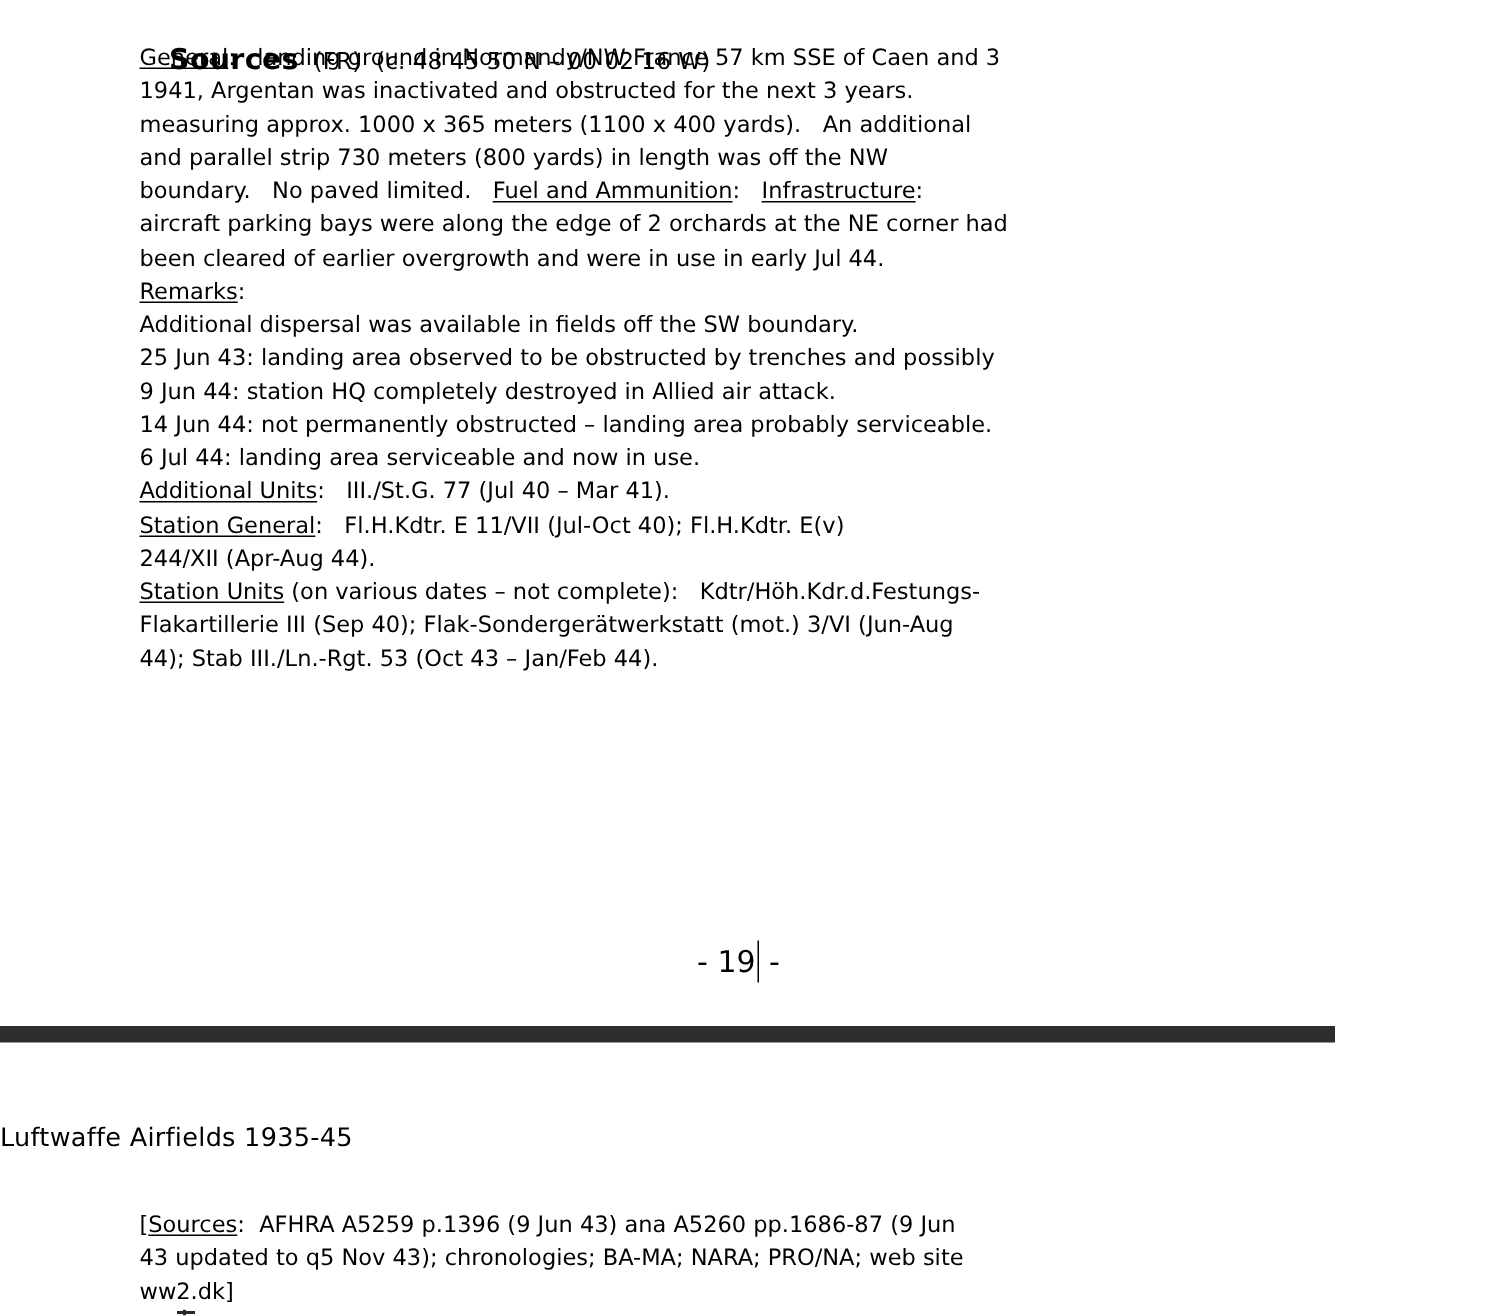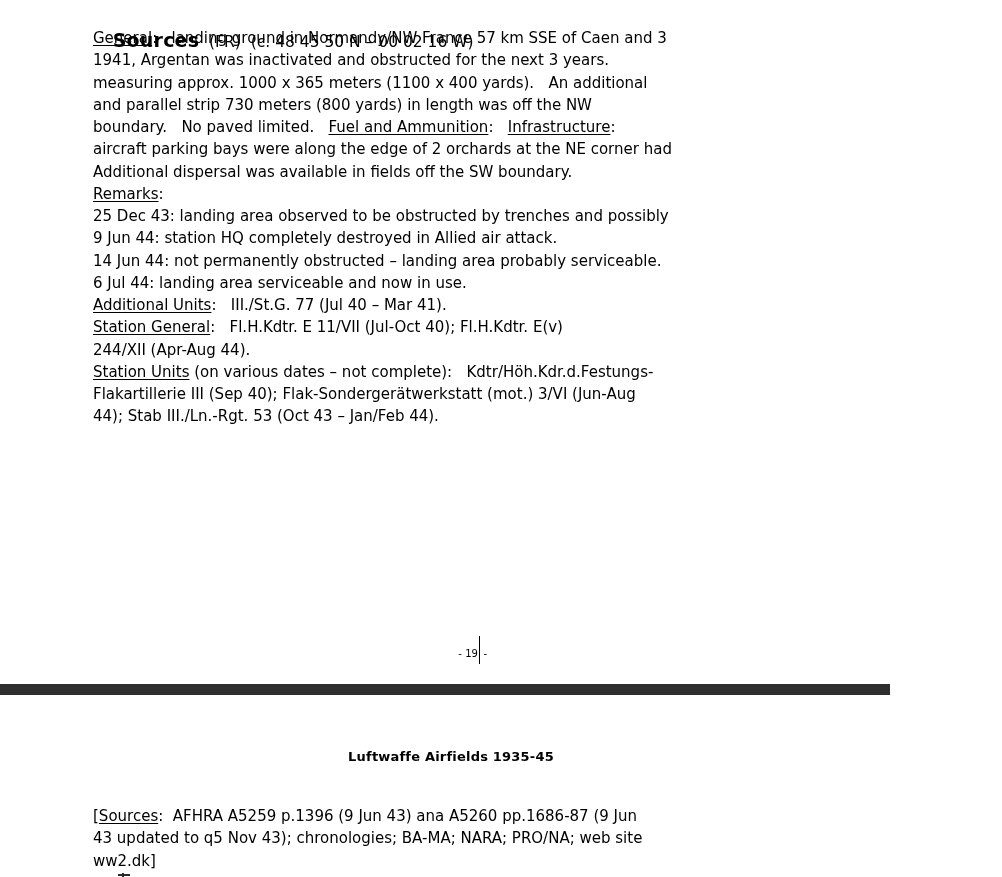--- a/index.html
+++ b/index.html
@@ -14,38 +14,38 @@
   .abs { position: absolute; }
 
   
   #doc-text { left: 93px; top: 1px; }
   .title-line { white-space: pre; height: 26px; line-height: 26px; font-size: 15.5px; }
   .title-name { font-weight: bold; font-size: 19px; letter-spacing: 0.2px; }
   .doc-line { white-space: pre; height: 22.25px; line-height: 22.25px; font-size: 15px; }
   .seg-u { text-decoration: underline; text-underline-offset: 2px; }
 
   
-  #page-number { left: 452px; top: 625px; font-size: 10px; white-space: pre; }
+  #page-number { left: 452px; top: 603px; font-size: 20px; white-space: pre; }
   #text-cursor {
     display: inline-block;
     width: 1.5px; height: 28px;
     background: #000;
     vertical-align: -7px;
     margin-left: 1px;
   }
 
   
   #page-separator { left: 0; top: 684px; width: 890px; height: 11px; background: #2e2e2e; }
 
   
   #footer-heading {
     left: 0; top: 749px; width: 902px;
-    text-align: center;
-    font-weight: bold;
-    font-size: 13px;
+    text-align: left;
+    font-weight: normal;
+    font-size: 17px;
     letter-spacing: 0.2px;
   }
 
   
   #sources-text { left: 93px; top: 805px; }
   .src-line { white-space: pre; height: 22.4px; line-height: 22.4px; font-size: 15px; }
 
   
   #clipped-fragment { left: 118px; top: 873px; width: 13px; height: 4px; overflow: hidden; }
   #clipped-fragment .frag-a { position: absolute; left: 0; top: 1px; width: 12px; height: 2px; background: #2a2a2a; }
@@ -58,23 +58,24 @@
   <div class="title-line">
     <span class="title-name">Sources</span><span>  (FR)  (c. 48 45 50 N – 00 02 16 W)</span>
   </div>
   <div id="body-lines">
       <div class="doc-line"><span class="seg-u">General</span><span>:   landing ground in Normandy/NW France 57 km SSE of Caen and 3</span></div>
       <div class="doc-line"><span>1941, Argentan was inactivated and obstructed for the next 3 years.</span></div>
       <div class="doc-line"><span>measuring approx. 1000 x 365 meters (1100 x 400 yards).   An additional</span></div>
       <div class="doc-line"><span>and parallel strip 730 meters (800 yards) in length was off the NW</span></div>
       <div class="doc-line"><span>boundary.   No paved limited.   </span><span class="seg-u">Fuel and Ammunition</span><span>:   </span><span class="seg-u">Infrastructure</span><span>:</span></div>
       <div class="doc-line"><span>aircraft parking bays were along the edge of 2 orchards at the NE corner had</span></div>
+      <div class="doc-line"><span>been cleared of earlier overgrowth and were in use in early Jul 44.</span></div>
+      <div class="doc-line"><span class="seg-u">Remarks</span><span>:</span></div>
       <div class="doc-line"><span>Additional dispersal was available in fields off the SW boundary.</span></div>
-      <div class="doc-line"><span class="seg-u">Remarks</span><span>:</span></div>
-      <div class="doc-line"><span>25 Dec 43: landing area observed to be obstructed by trenches and possibly</span></div>
+      <div class="doc-line"><span>25 Jun 43: landing area observed to be obstructed by trenches and possibly</span></div>
       <div class="doc-line"><span>9 Jun 44: station HQ completely destroyed in Allied air attack.</span></div>
       <div class="doc-line"><span>14 Jun 44: not permanently obstructed – landing area probably serviceable.</span></div>
       <div class="doc-line"><span>6 Jul 44: landing area serviceable and now in use.</span></div>
       <div class="doc-line"><span class="seg-u">Additional Units</span><span>:   III./St.G. 77 (Jul 40 – Mar 41).</span></div>
       <div class="doc-line"><span class="seg-u">Station General</span><span>:   Fl.H.Kdtr. E 11/VII (Jul-Oct 40); Fl.H.Kdtr. E(v)</span></div>
       <div class="doc-line"><span>244/XII (Apr-Aug 44).</span></div>
       <div class="doc-line"><span class="seg-u">Station Units</span><span> (on various dates – not complete):   Kdtr/Höh.Kdr.d.Festungs-</span></div>
       <div class="doc-line"><span>Flakartillerie III (Sep 40); Flak-Sondergerätwerkstatt (mot.) 3/VI (Jun-Aug</span></div>
       <div class="doc-line"><span>44); Stab III./Ln.-Rgt. 53 (Oct 43 – Jan/Feb 44).</span></div>
     </div>

